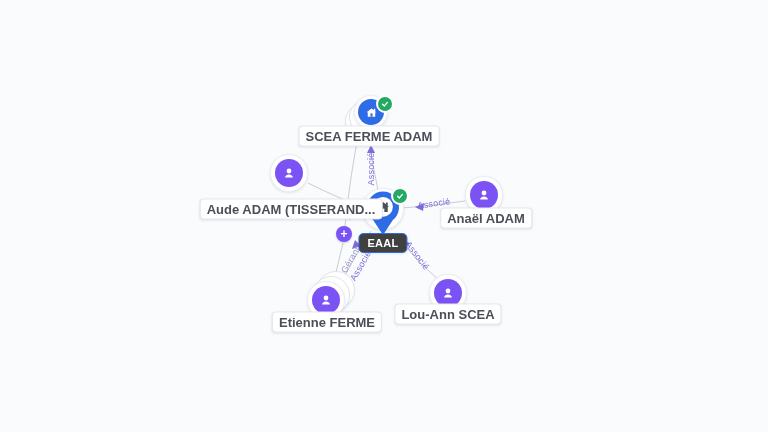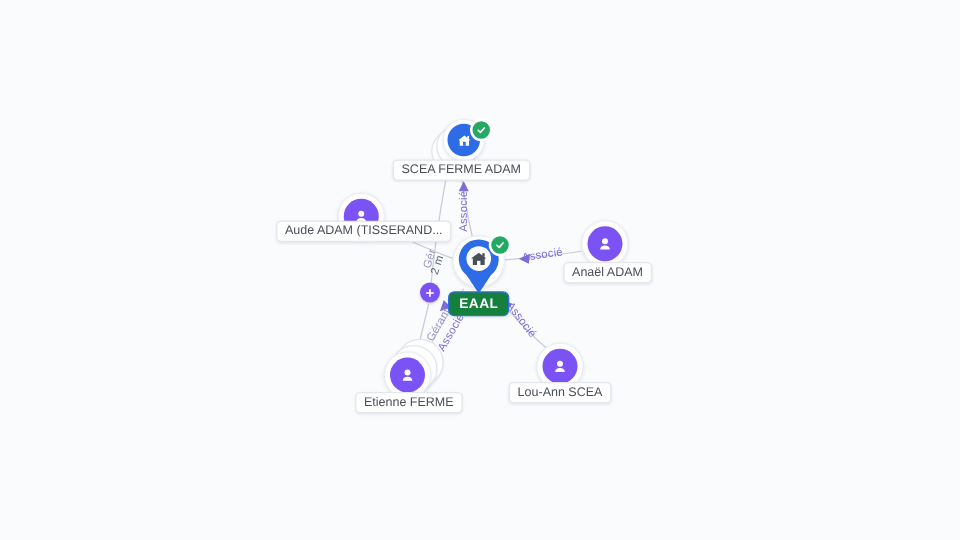--- a/index.html
+++ b/index.html
@@ -31,24 +31,24 @@
   .company-inner{background:#2e6be6;display:flex;align-items:center;justify-content:center;}
   .badge{
     position:absolute;width:14px;height:14px;border-radius:50%;
     background:#23a962;border:2px solid #fff;z-index:6;
     display:flex;align-items:center;justify-content:center;
   }
   .pill{
     position:absolute;z-index:4;transform:translate(-50%,-50%);
     background:#fff;border:1px solid #e4e7ee;border-radius:4px;
     box-shadow:0 1px 2px rgba(70,80,110,.10);
-    padding:2px 6px;font-size:10px;color:#4a4f58;white-space:nowrap;
+    padding:2px 6px;font-size:13px;color:#4a4f58;white-space:nowrap;font-weight:bold;
   }
   .pill-primary{
-    background:#15803d;border:1px solid #2e6be6;color:#fff;
+    background:#404040;border:1px solid #2e6be6;color:#fff;
     font-size:11px;font-weight:700;padding:3px 8px;border-radius:5px;letter-spacing:.3px;
   }
   .plus-btn{
     position:absolute;z-index:5;width:16px;height:16px;border-radius:50%;
     background:#7b52f4;color:#fff;display:flex;align-items:center;justify-content:center;
     font-size:12px;font-weight:700;line-height:1;cursor:pointer;
     box-shadow:0 1px 2px rgba(70,80,110,.25);
   }
   .icon-svg{display:block;}
 </style>
@@ -128,21 +128,21 @@
   </div>
 
   <div class="node">
     <div class="circle node-bg" style="left:270px;top:154px;width:38px;height:38px;"></div>
     <div class="circle person-inner" style="left:275px;top:159px;width:28px;height:28px;">
       <svg class="icon-svg" width="16" height="16" viewBox="0 0 24 24">
         <circle cx="12" cy="9" r="3.6" fill="#fff"></circle>
         <path d="M12 14.2 c-3.4 0 -5.8 2 -5.8 4.6 h11.6 c0 -2.6 -2.4 -4.6 -5.8 -4.6 z" fill="#fff"></path>
       </svg>
     </div>
-    <div class="pill" style="left:291px;top:185px;">Aude ADAM (TISSERAND...</div>
+    <div class="pill" style="left:291px;top:209px;">Aude ADAM (TISSERAND...</div>
   </div>
 
   <div class="node">
     <div class="circle node-bg" style="left:465px;top:176px;width:38px;height:38px;"></div>
     <div class="circle person-inner" style="left:470px;top:181px;width:28px;height:28px;">
       <svg class="icon-svg" width="16" height="16" viewBox="0 0 24 24">
         <circle cx="12" cy="9" r="3.6" fill="#fff"></circle>
         <path d="M12 14.2 c-3.4 0 -5.8 2 -5.8 4.6 h11.6 c0 -2.6 -2.4 -4.6 -5.8 -4.6 z" fill="#fff"></path>
       </svg>
     </div>

